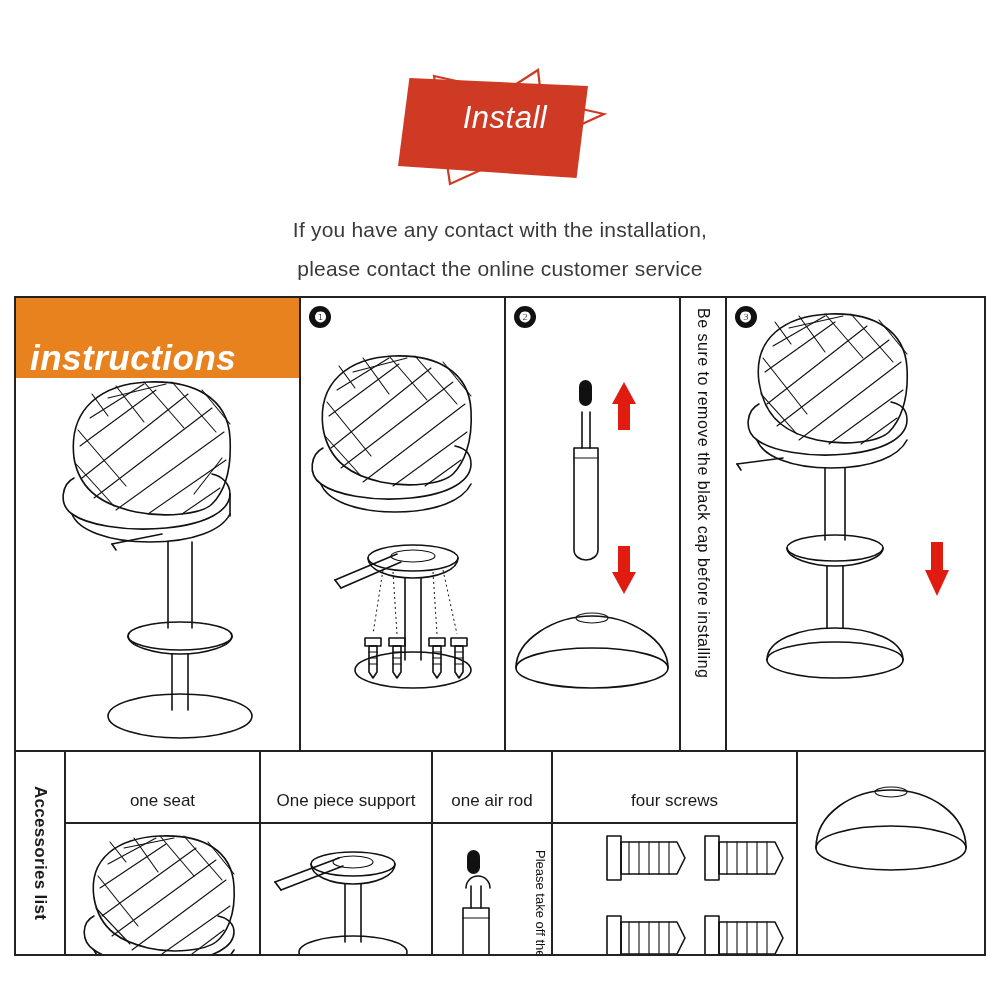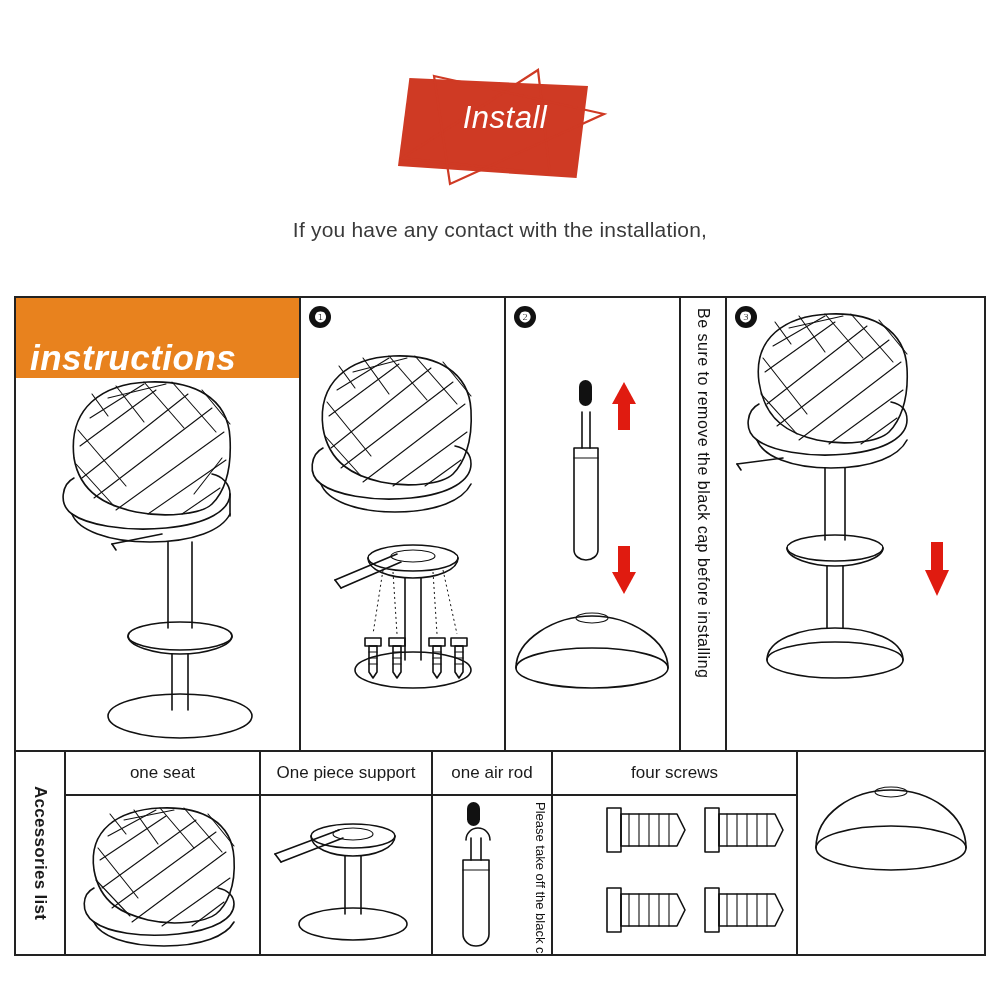--- a/index.html
+++ b/index.html
@@ -190,29 +190,30 @@
   .acc-head {
     height: 44px;
     border-bottom: 2px solid #222;
     display: flex;
     align-items: center;
     justify-content: center;
     font-size: 17px;
     box-sizing: border-box;
     text-align: center;
     padding: 0 4px;
+    margin-top: 28px;
   }
   .acc-body {
     flex: 1;
     position: relative;
     overflow: hidden;
   }
   .c-seat { width: 195px; }
   .c-support { width: 172px; }
-  .c-rod { width: 120px; }
+  .c-rod { width: 120px; gap: 20px; }
   .c-screws { width: 245px; }
   .c-site { width: 186px; }
 
   .rod-note {
     position: absolute;
     right: 4px;
     top: 6px;
     writing-mode: vertical-rl;
     font-size: 13px;
     color: #111;
@@ -237,20 +238,21 @@
   <div class="banner-wrap">
     <div class="banner-quad"></div>
     <svg class="star-out" viewBox="0 0 230 130">
       <path d="M12 96 L148 8 L160 112 Z" fill="none" stroke="#cf3a24" stroke-width="2.2"></path>
       <path d="M44 14 L214 52 L60 122 Z" fill="none" stroke="#cf3a24" stroke-width="2.2"></path>
     </svg>
     <div class="banner-text">Install</div>
   </div>
 
   <div class="sub-line l1">If you have any contact with the installation,</div>
+  <div class="sub-line l2">please contact the online customer service</div>
 </div>
 
 <div class="sheet">
 
   <div class="panels">
 
     <div class="panel p-main">
       <div class="instr-badge">
         <span>instructions</span>
       </div>

